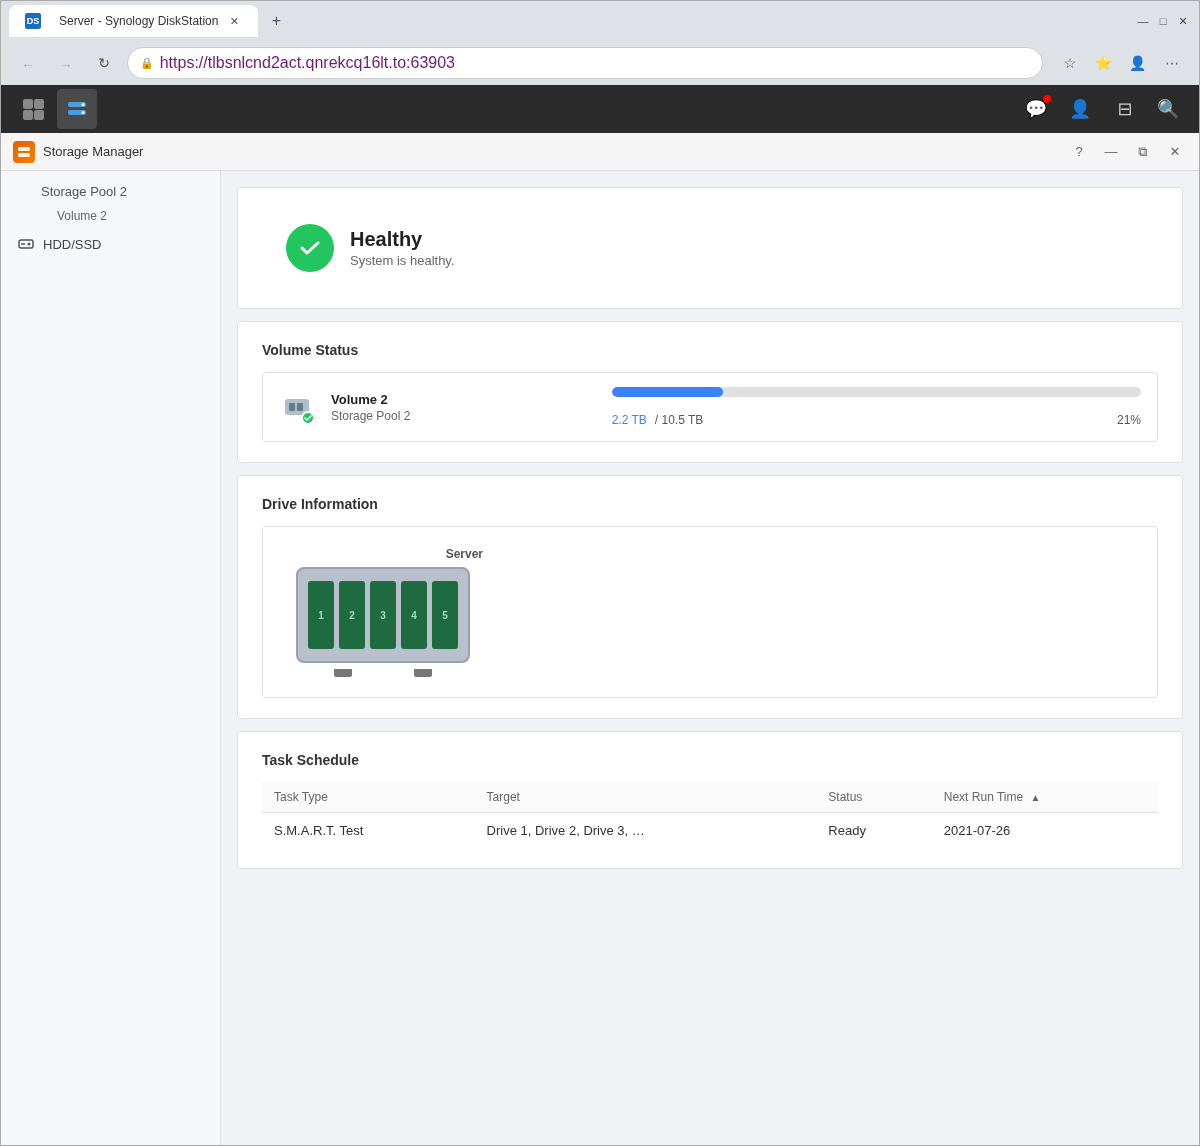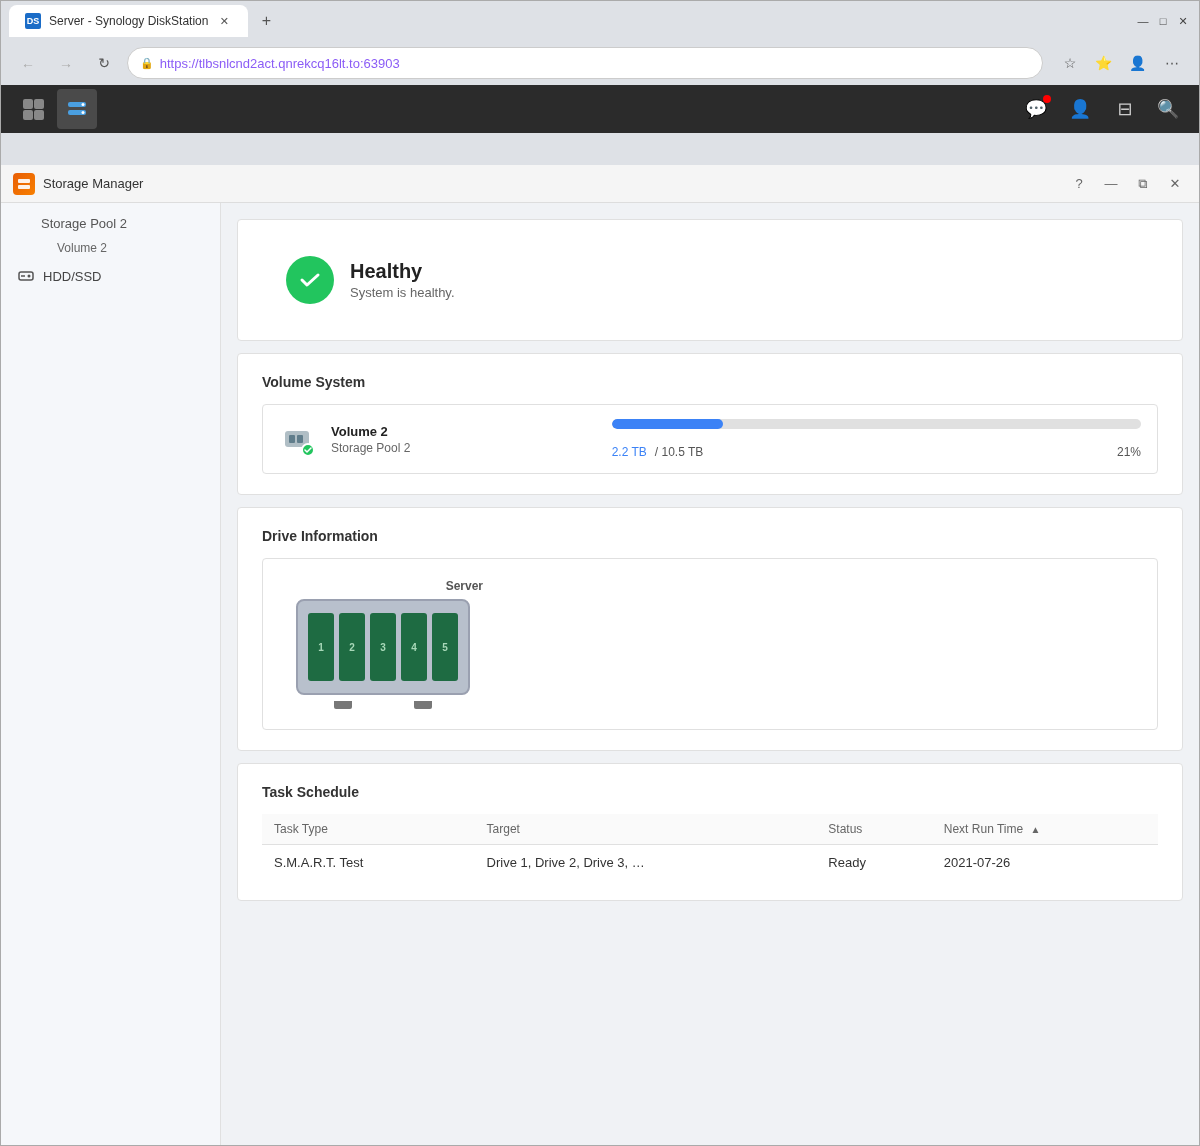--- a/index.html
+++ b/index.html
@@ -25,21 +25,21 @@
 
     
     .browser-taskbar { background: #2b2b2b; height: 48px; display: flex; align-items: center; padding: 0 12px; gap: 4px; }
     .taskbar-app { width: 40px; height: 40px; display: flex; align-items: center; justify-content: center; border-radius: 4px; cursor: pointer; }
     .taskbar-app.active { background: rgba(255,255,255,0.15); }
     .taskbar-right { margin-left: auto; display: flex; gap: 8px; align-items: center; }
     .taskbar-right-icon { width: 36px; height: 36px; display: flex; align-items: center; justify-content: center; border-radius: 50%; cursor: pointer; color: white; font-size: 16px; position: relative; }
     .notification-dot { width: 8px; height: 8px; background: red; border-radius: 50%; position: absolute; top: 4px; right: 4px; }
 
     
-    .app-window { background: #737373; flex: 1; display: flex; flex-direction: column; margin-top: 32px; }
+    .app-window { background: #737373; flex: 1; display: flex; flex-direction: column; }
     .app-titlebar { background: #f5f5f5; height: 38px; display: flex; align-items: center; padding: 0 12px; border-bottom: 1px solid #ddd; }
     .app-icon { width: 22px; height: 22px; margin-right: 8px; background: linear-gradient(135deg, #e85d04, #f77f00); border-radius: 4px; display: flex; align-items: center; justify-content: center; }
     .app-title { font-size: 13px; font-weight: 500; color: #333; }
     .app-window-controls { margin-left: auto; display: flex; gap: 8px; }
     .app-win-btn { width: 24px; height: 24px; display: flex; align-items: center; justify-content: center; cursor: pointer; color: #666; font-size: 13px; border-radius: 3px; }
 
     .app-body { display: flex; flex: 1; overflow: hidden; }
 
     
     .sidebar { width: 220px; background: #f5f7fa; border-right: 1px solid #e0e0e0; padding: 8px 0; overflow-y: auto; flex-shrink: 0; }
@@ -101,38 +101,38 @@
 </head>
 <body>
 
 <div class="browser-chrome">
 
   <div class="browser-titlebar">
     <div class="browser-tab">
       <div class="tab-favicon">
           <span>DS</span>
         </div>
-      <span style="font-size:12px;color:#333;max-width:160px;overflow:hidden;text-overflow:ellipsis;white-space:nowrap;">Server - Synology DiskStation</span>
+      <span style="font-size:12px;color:#333;max-width:160px;overflow:hidden;text-overflow:ellipsis;white-space:nowrap;margin-left:10px;">Server - Synology DiskStation</span>
       <span class="tab-close">✕</span>
     </div>
     <div class="new-tab-btn">+</div>
     <div class="window-controls">
       <div class="win-btn">—</div>
       <div class="win-btn">□</div>
       <div class="win-btn">✕</div>
     </div>
   </div>
 
   <div class="browser-toolbar">
     <div class="nav-btn disabled">←</div>
     <div class="nav-btn disabled">→</div>
     <div class="nav-btn">↻</div>
     <div class="address-bar">
       <span class="address-lock">🔒</span>
-      <span style="font-size:13px;color:#8b5cf6;">https://tlbsnlcnd2act.qnrekcq16lt.to:63903</span>
+      <span style="font-size:16px;color:#701a75;">https://tlbsnlcnd2act.qnrekcq16lt.to:63903</span>
     </div>
     <div class="toolbar-icons">
       <div class="toolbar-icon">☆</div>
       <div class="toolbar-icon">⭐</div>
       <div class="toolbar-icon">👤</div>
       <div class="toolbar-icon">⋯</div>
     </div>
   </div>
 
   <div class="browser-taskbar">
@@ -218,21 +218,21 @@
               </svg>
             </div>
             <div class="health-text">
               <h2>Healthy</h2>
               <p>System is healthy.</p>
             </div>
           </div>
         </div>
 
         <div class="card">
-          <div class="section-title">Volume System</div>
+          <div class="section-title">Volume Status</div>
           <div class="volume-card">
             <div class="volume-icon-wrap">
               <div class="volume-icon">
                 <svg width="32" height="32" viewBox="0 0 32 32" fill="none">
                   <rect x="4" y="8" width="24" height="16" rx="3" fill="#b0bec5"></rect>
                   <rect x="8" y="12" width="6" height="8" rx="1" fill="#607d8b"></rect>
                   <rect x="16" y="12" width="6" height="8" rx="1" fill="#607d8b"></rect>
                 </svg>
               </div>
               <div class="volume-status-dot">

